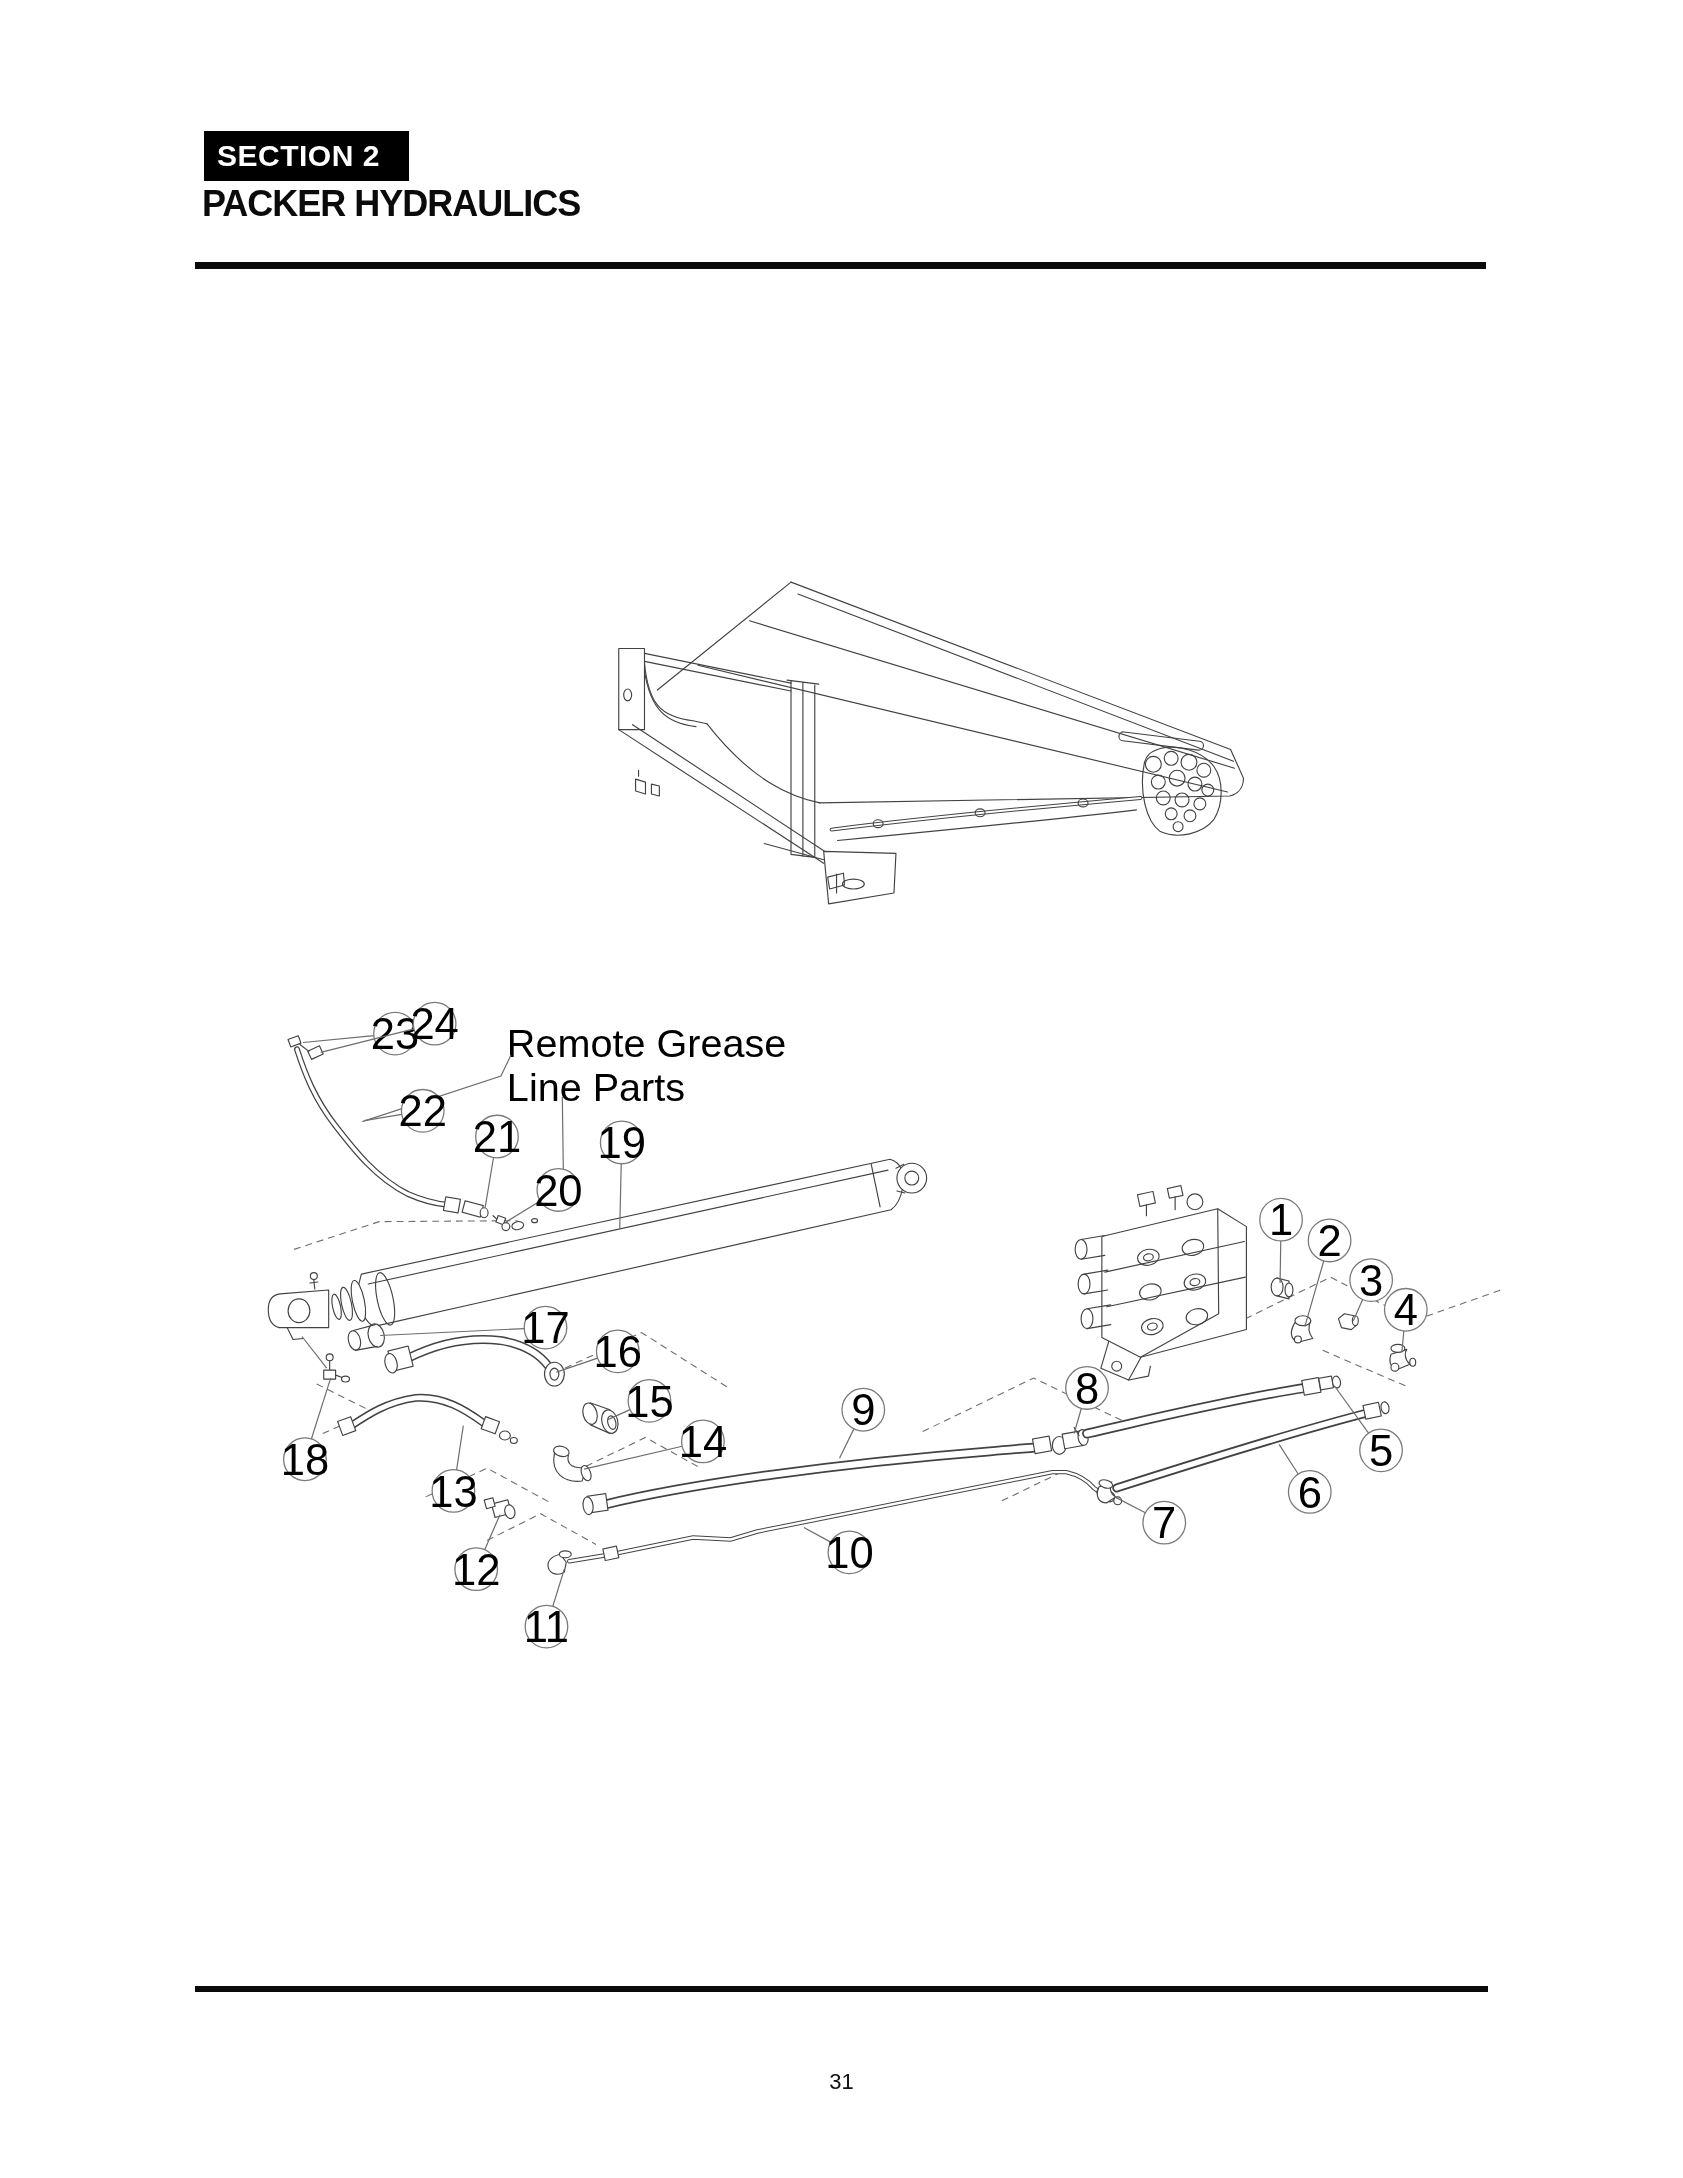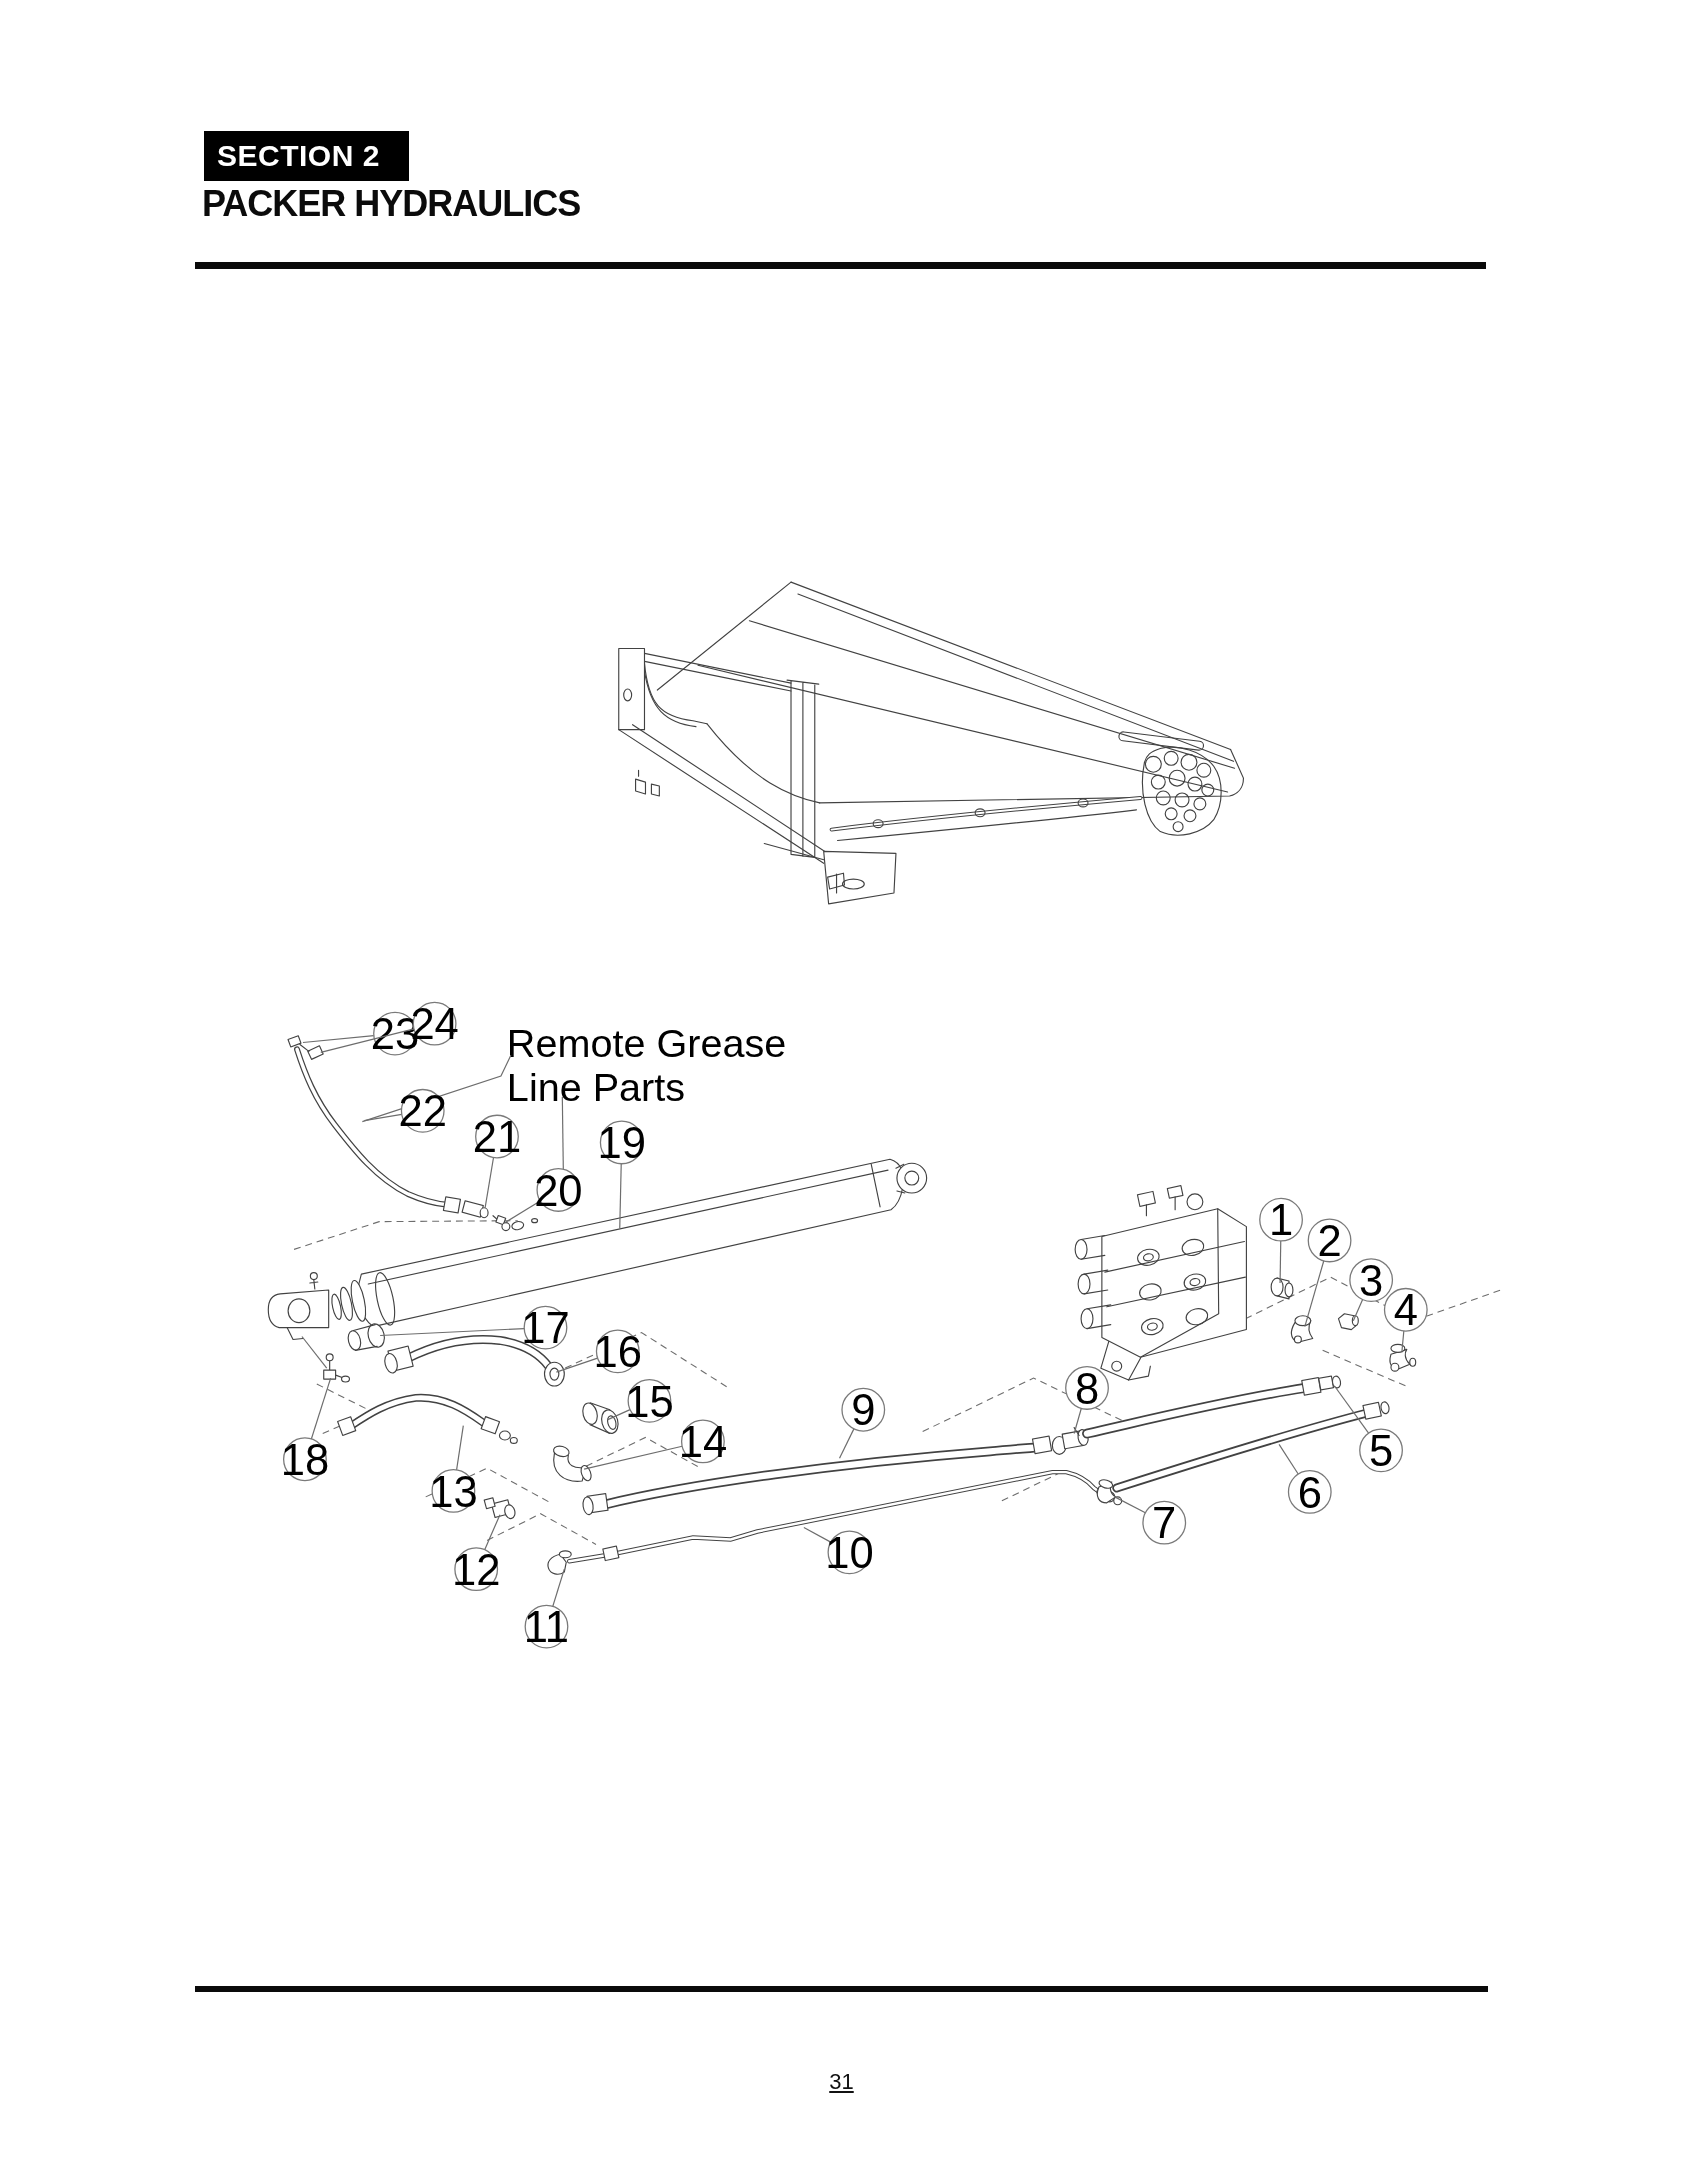--- a/index.html
+++ b/index.html
@@ -4,21 +4,21 @@
 <style>
   html,body{margin:0;padding:0;background:#fff;}
   .page{position:relative;width:1683px;height:2178px;background:#ffffff;overflow:hidden;
         font-family:"Liberation Sans",sans-serif;}
   .section-badge{position:absolute;left:204px;top:131px;width:205px;height:50px;background:#000;}
   .section-badge span{display:block;color:#fff;font-size:30px;font-weight:bold;line-height:50px;padding-left:13px;letter-spacing:0.5px;}
   .page-title{position:absolute;left:202px;top:186px;margin:0;font-size:36px;font-weight:bold;color:#0b0b0b;letter-spacing:-1px;line-height:1;}
   .rule{position:absolute;background:#0a0a0a;}
   .rule-top{left:195px;top:262px;width:1291px;height:7px;}
   .rule-bottom{left:195px;top:1986px;width:1293px;height:6px;}
-  .page-number{position:absolute;left:0;top:2069px;width:1683px;text-align:center;font-size:22px;color:#111;text-decoration:underline;}
+  .page-number{position:absolute;left:0;top:2069px;width:1683px;text-align:center;font-size:22px;color:#111;}
   svg.figure{position:absolute;left:0;top:0;}
   .art{stroke:#424242;stroke-width:1.15;fill:none;stroke-linecap:round;stroke-linejoin:round;}
   .artf{stroke:#424242;stroke-width:1.15;fill:#ffffff;stroke-linejoin:round;}
   .dash{stroke:#6d6d6d;stroke-width:1.1;fill:none;stroke-dasharray:7 5;}
   .leader{stroke:#6d6d6d;stroke-width:1.2;fill:none;}
   .hose-o{stroke:#424242;fill:none;stroke-linecap:round;}
   .hose-i{stroke:#ffffff;fill:none;stroke-linecap:round;}
   .callout-circle{fill:#ffffff;stroke:#7a7a7a;stroke-width:1.3;}
   .callout-num{font-family:"Liberation Sans",sans-serif;font-size:44px;fill:#000;}
   .note-text{font-family:"Liberation Sans",sans-serif;font-size:40px;fill:#000;}

